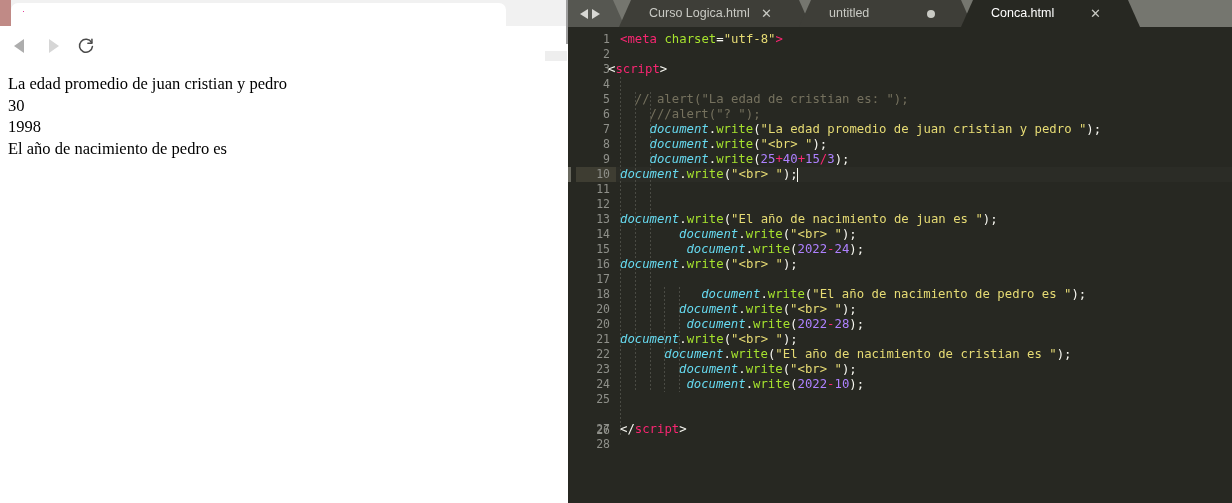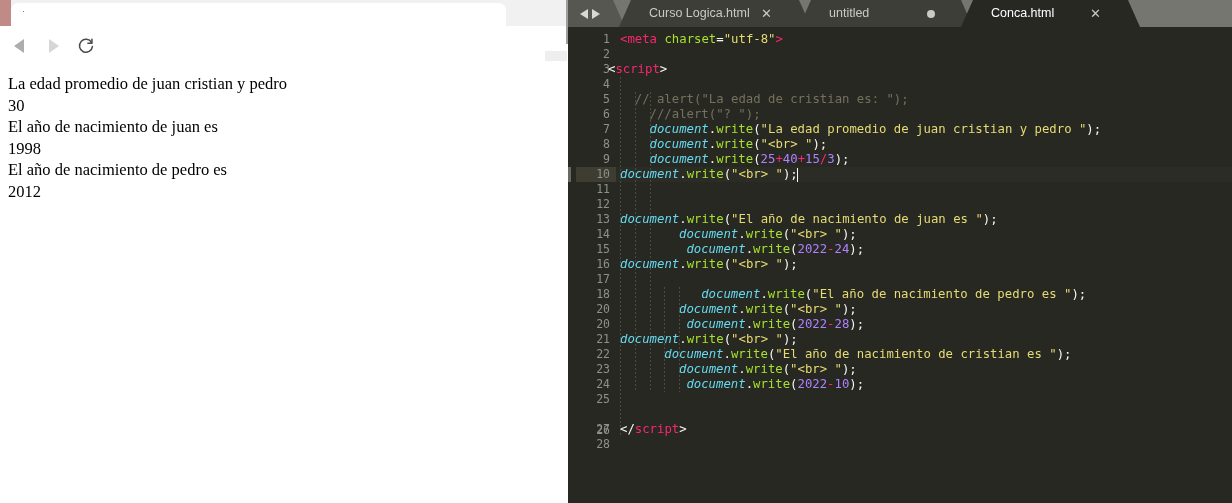--- a/index.html
+++ b/index.html
@@ -406,24 +406,22 @@
       </div>
 
       <div class="omni-smudge"></div>
     </div>
 
     <div class="browser-divider"></div>
 
     <div class="page-content" id="page-output">
         <div class="page-line">La edad promedio de juan cristian y pedro</div>
         <div class="page-line">30</div>
-        <div class="page-line">El año de nacimiento de juan es</div>
         <div class="page-line">1998</div>
         <div class="page-line">El año de nacimiento de pedro es</div>
-        <div class="page-line">2012</div>
       </div>
 
     <div class="browser-right-rule"></div>
   </div>
 
   <div class="editor">
 
     <div class="editor-tabbar">
       <div class="tabnav">
         <div class="tabnav-arrow tabnav-left"></div>

